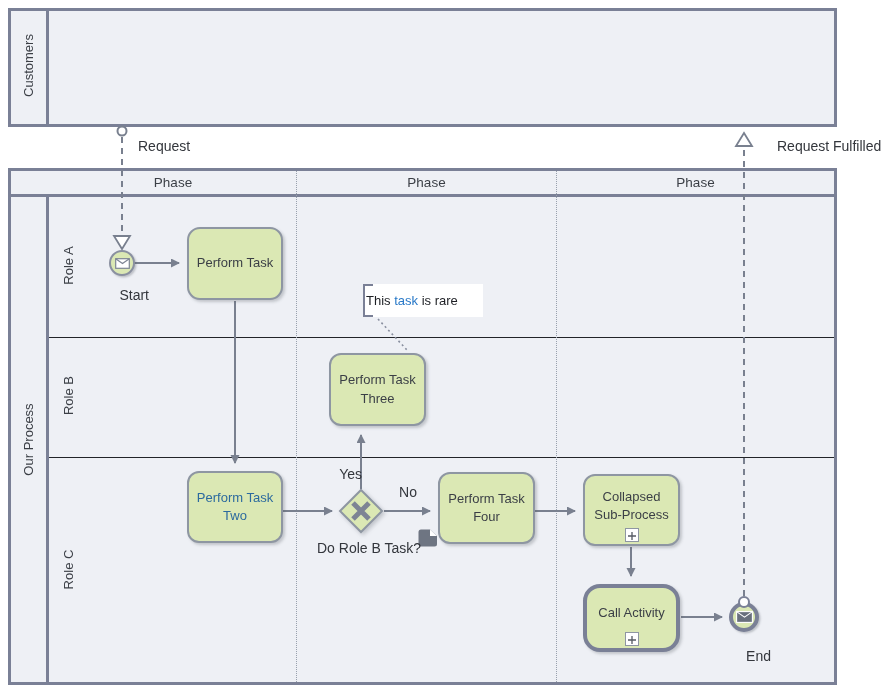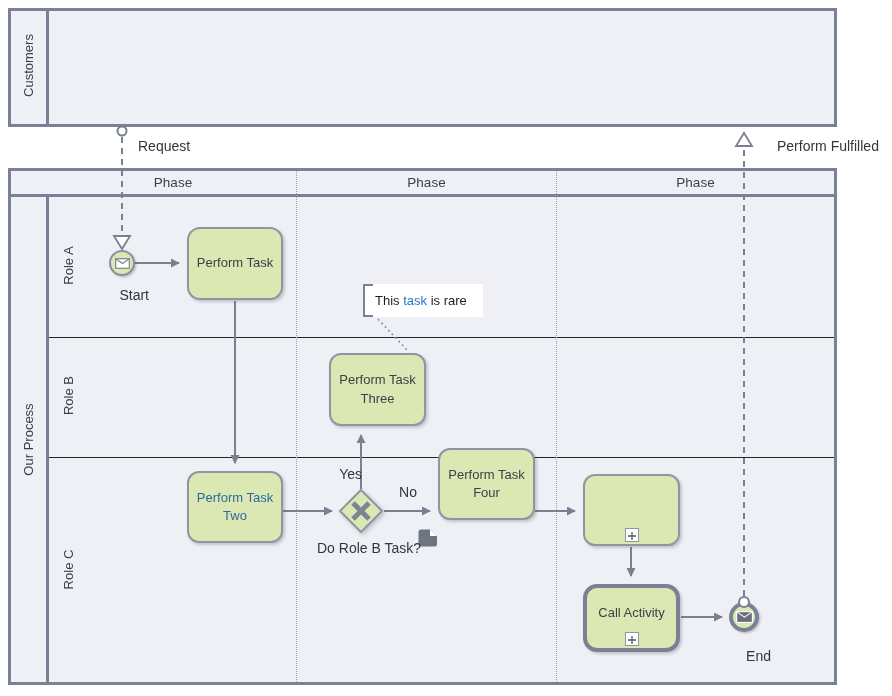--- a/index.html
+++ b/index.html
@@ -22,21 +22,21 @@
     background:#fff;border:1px solid #8e96a2;box-sizing:border-box;}
   .event{position:absolute;border-radius:50%;background:#dbe8b4;box-sizing:border-box;
     display:flex;align-items:center;justify-content:center;
     box-shadow:1.5px 1.5px 2px rgba(80,85,95,.3);}
   .lbl{position:absolute;font-size:14px;color:#33363c;white-space:nowrap;}
   .lbl.center{text-align:right;}
   .annotation{position:absolute;background:#ffffff;display:flex;align-items:center;
     font-size:13px;color:#1d1f24;box-sizing:border-box;}
   .annotation .bracket{position:absolute;left:0;top:0;bottom:0;width:10px;
     border:2px solid #7a8096;border-right:none;box-sizing:border-box;}
-  .annotation .atext{padding-left:12px;white-space:pre;}
+  .annotation .atext{padding-left:3px;white-space:pre;}
   .annotation .link{color:#2979c8;cursor:pointer;}
   svg.overlay{position:absolute;left:0;top:0;pointer-events:none;}
   .shadowed{filter:drop-shadow(2px 2px 2px rgba(80,85,95,.3));}
   .msg-dot{position:absolute;border-radius:50%;background:#fff;border:2px solid #7a8096;box-sizing:border-box;}
 </style>
 </head>
 <body>
 
 <div id="canvas">
 
@@ -110,33 +110,34 @@
   </div>
 
   <div class="task" style="left:187px;top:471px;width:96px;height:72px;">
     <span class="blue">Perform Task Two</span>
   </div>
 
   <div class="task" style="left:329px;top:353px;width:97px;height:73px;text-align:center;">
     <span>Perform Task Three</span>
   </div>
 
-  <div class="task" style="left:438px;top:448px;width:97px;height:72px;">
+  <div class="task" style="left:438px;top:472px;width:97px;height:72px;">
     <span>Perform Task Four</span>
   </div>
 
   <div class="task" style="left:583px;top:474px;width:97px;height:72px;">
+    <span style="margin-bottom:8px;">Collapsed Sub-Process</span>
     <div class="plus-box">
       <svg width="12" height="12" viewBox="0 0 12 12">
           <path d="M6,2 V10 M2,6 H10" stroke="#555a63" stroke-width="1.3" fill="none"></path>
         </svg>
     </div>
   </div>
 
-  <div class="task call" style="left:583px;top:584px;width:97px;height:68px;">
+  <div class="task call" style="left:583px;top:584px;width:97px;height:68px;border-radius:17px;">
     <span style="margin-bottom:10px;">Call Activity</span>
     <div class="plus-box">
       <svg width="12" height="12" viewBox="0 0 12 12">
           <path d="M6,2 V10 M2,6 H10" stroke="#555a63" stroke-width="1.3" fill="none"></path>
         </svg>
     </div>
   </div>
 
   <svg class="shadowed" style="position:absolute;left:338px;top:488px;" width="46" height="46" viewBox="0 0 46 46">
     <polygon points="23,2 44,23 23,44 2,23" fill="#dbe8b4" stroke="#8e96a2" stroke-width="2"></polygon>
@@ -149,20 +150,20 @@
   <div class="event" style="left:729px;top:602px;width:30px;height:30px;border:4px solid #7a8096;">
     <svg width="17" height="12" viewBox="0 0 17 12">
       <rect x="0.6" y="0.6" width="15.8" height="10.8" fill="#686f7d" stroke="#ffffff" stroke-width="1.1"></rect>
       <path d="M0.6,0.6 L8.5,6.2 L16.4,0.6" fill="none" stroke="#ffffff" stroke-width="1.1"></path>
     </svg>
   </div>
   <div class="msg-dot" style="left:738px;top:596px;width:12px;height:12px;"></div>
   <div class="lbl center" style="left:717px;top:648px;width:54px;">End</div>
 
   <div class="lbl" style="left:138px;top:138px;">Request</div>
-  <div class="lbl" style="left:777px;top:138px;">Perform Fulfilled</div>
+  <div class="lbl" style="left:777px;top:138px;">Request Fulfilled</div>
 
   <div class="annotation" style="left:363px;top:284px;width:120px;height:33px;">
     <div class="bracket"></div>
     <div class="atext"><span>This </span><span class="link">task</span><span> is rare</span></div>
   </div>
 
 </div>
 
 </body></html>

